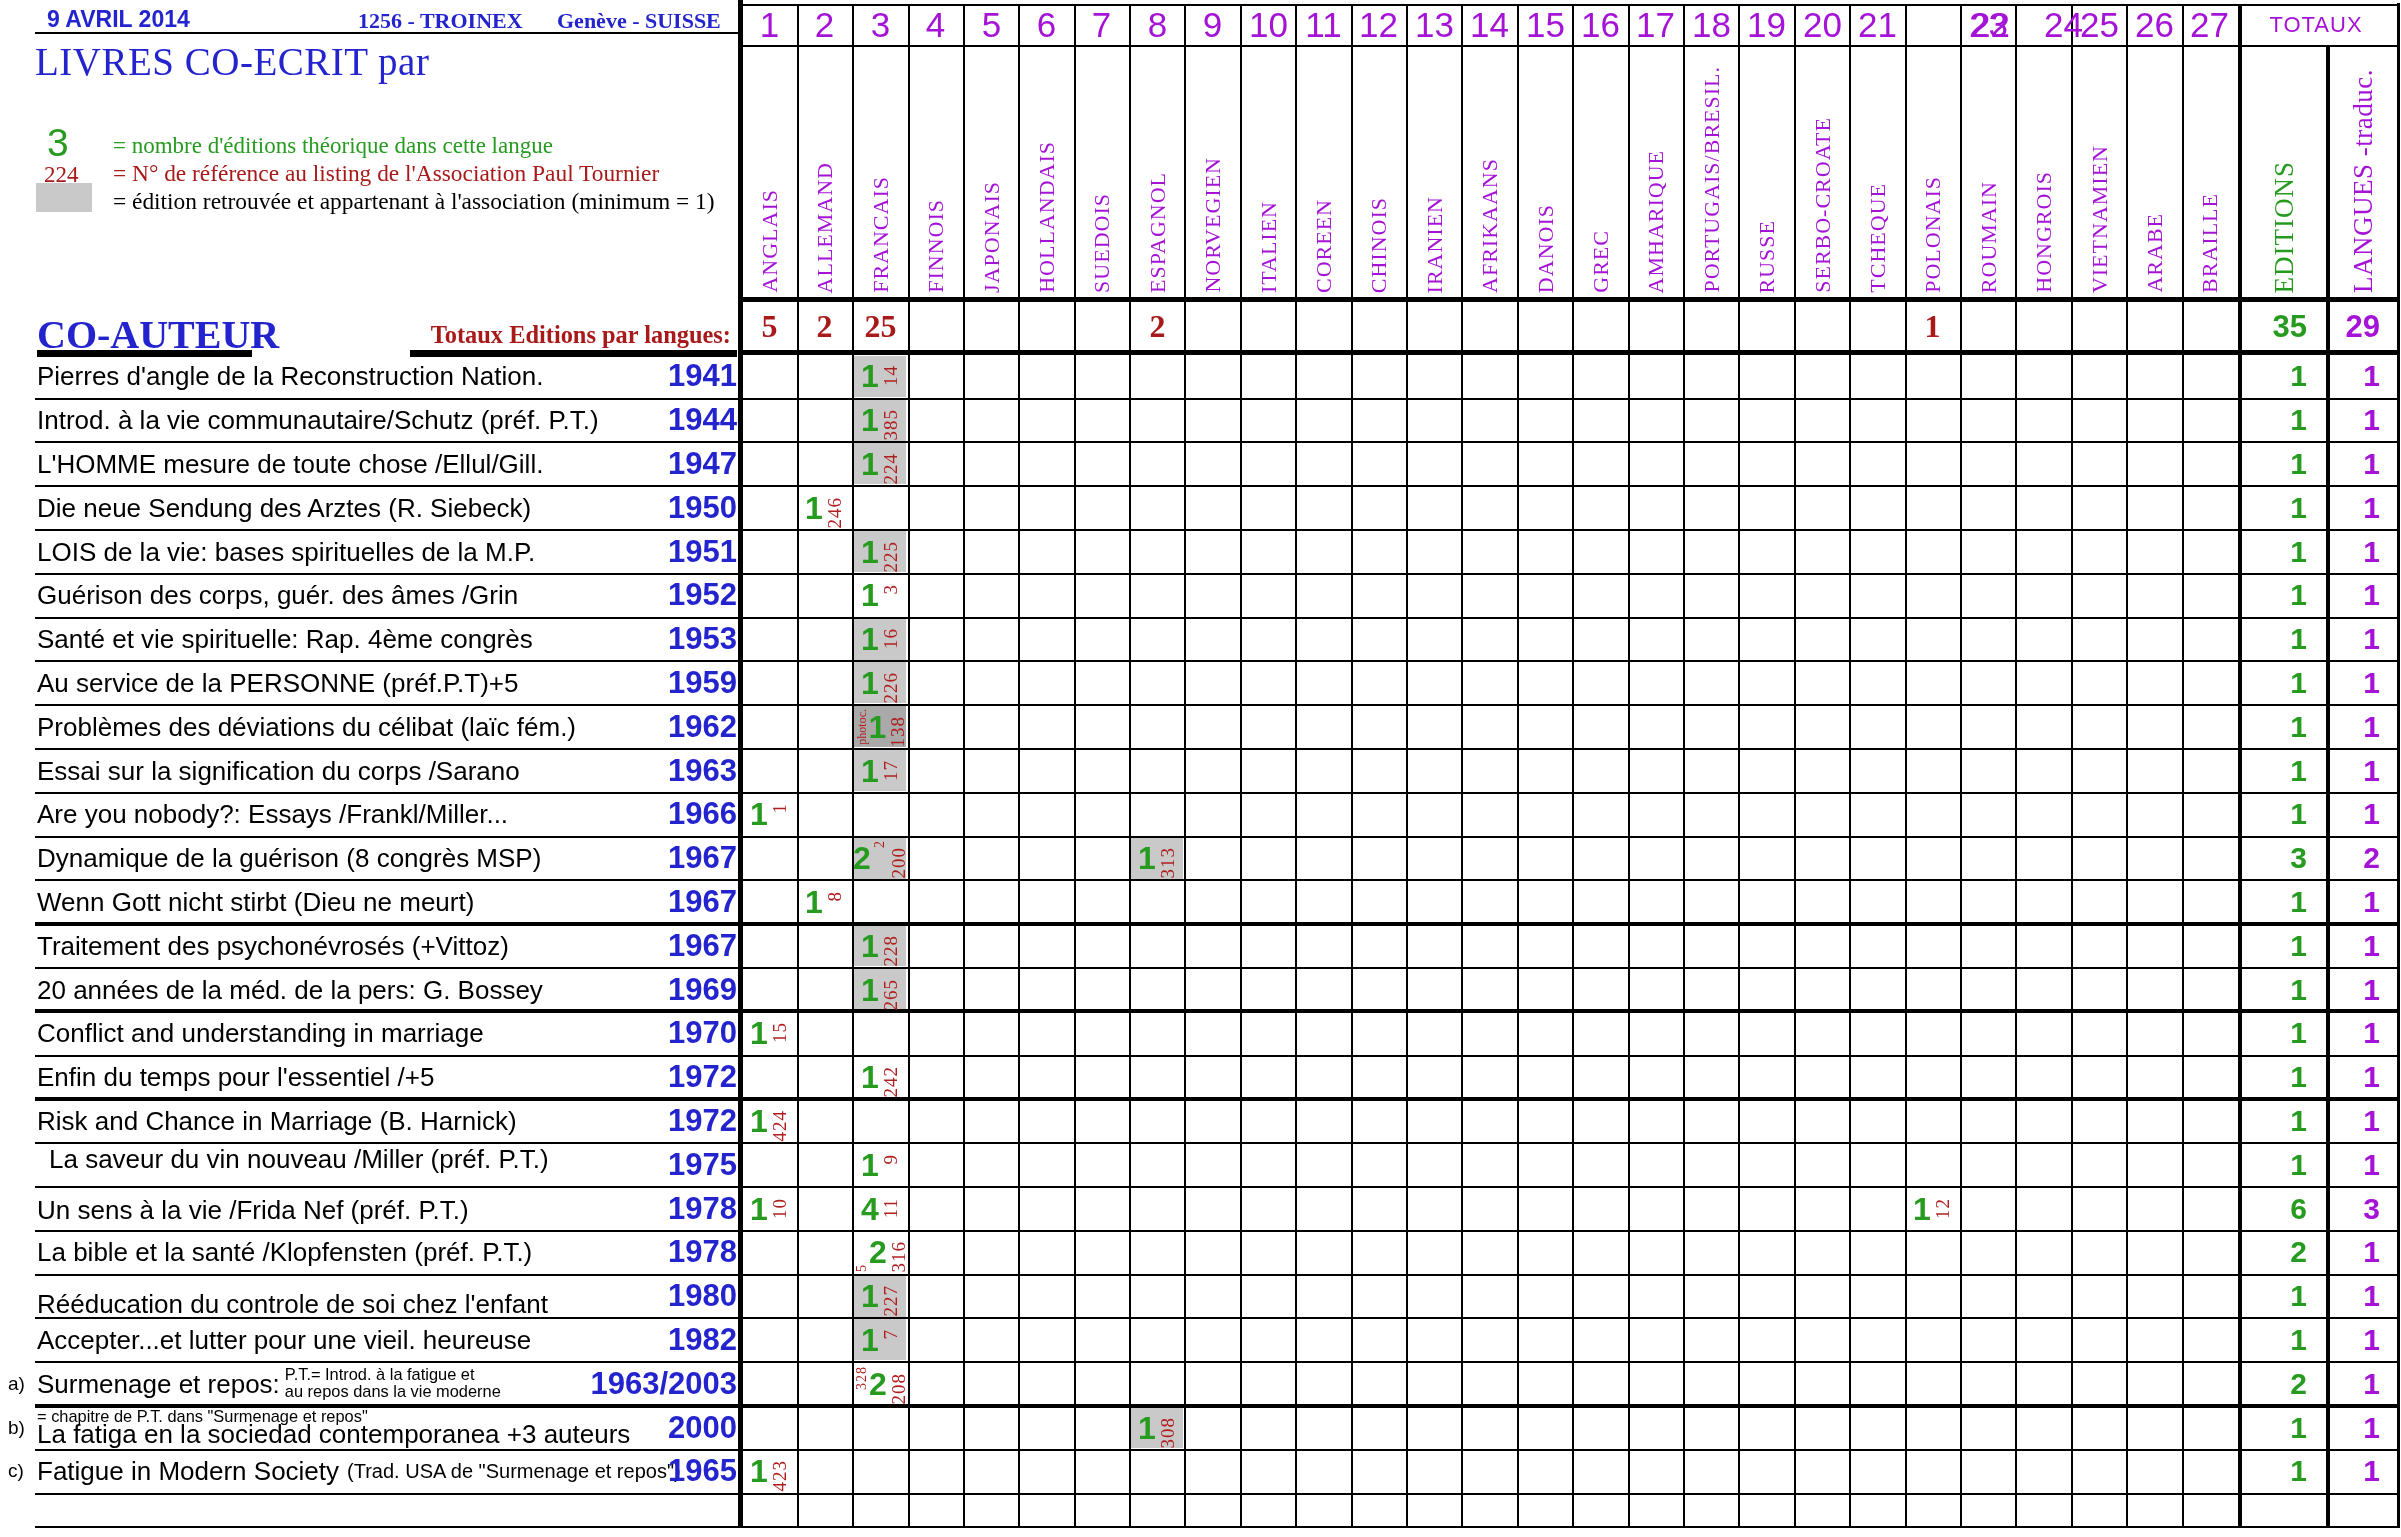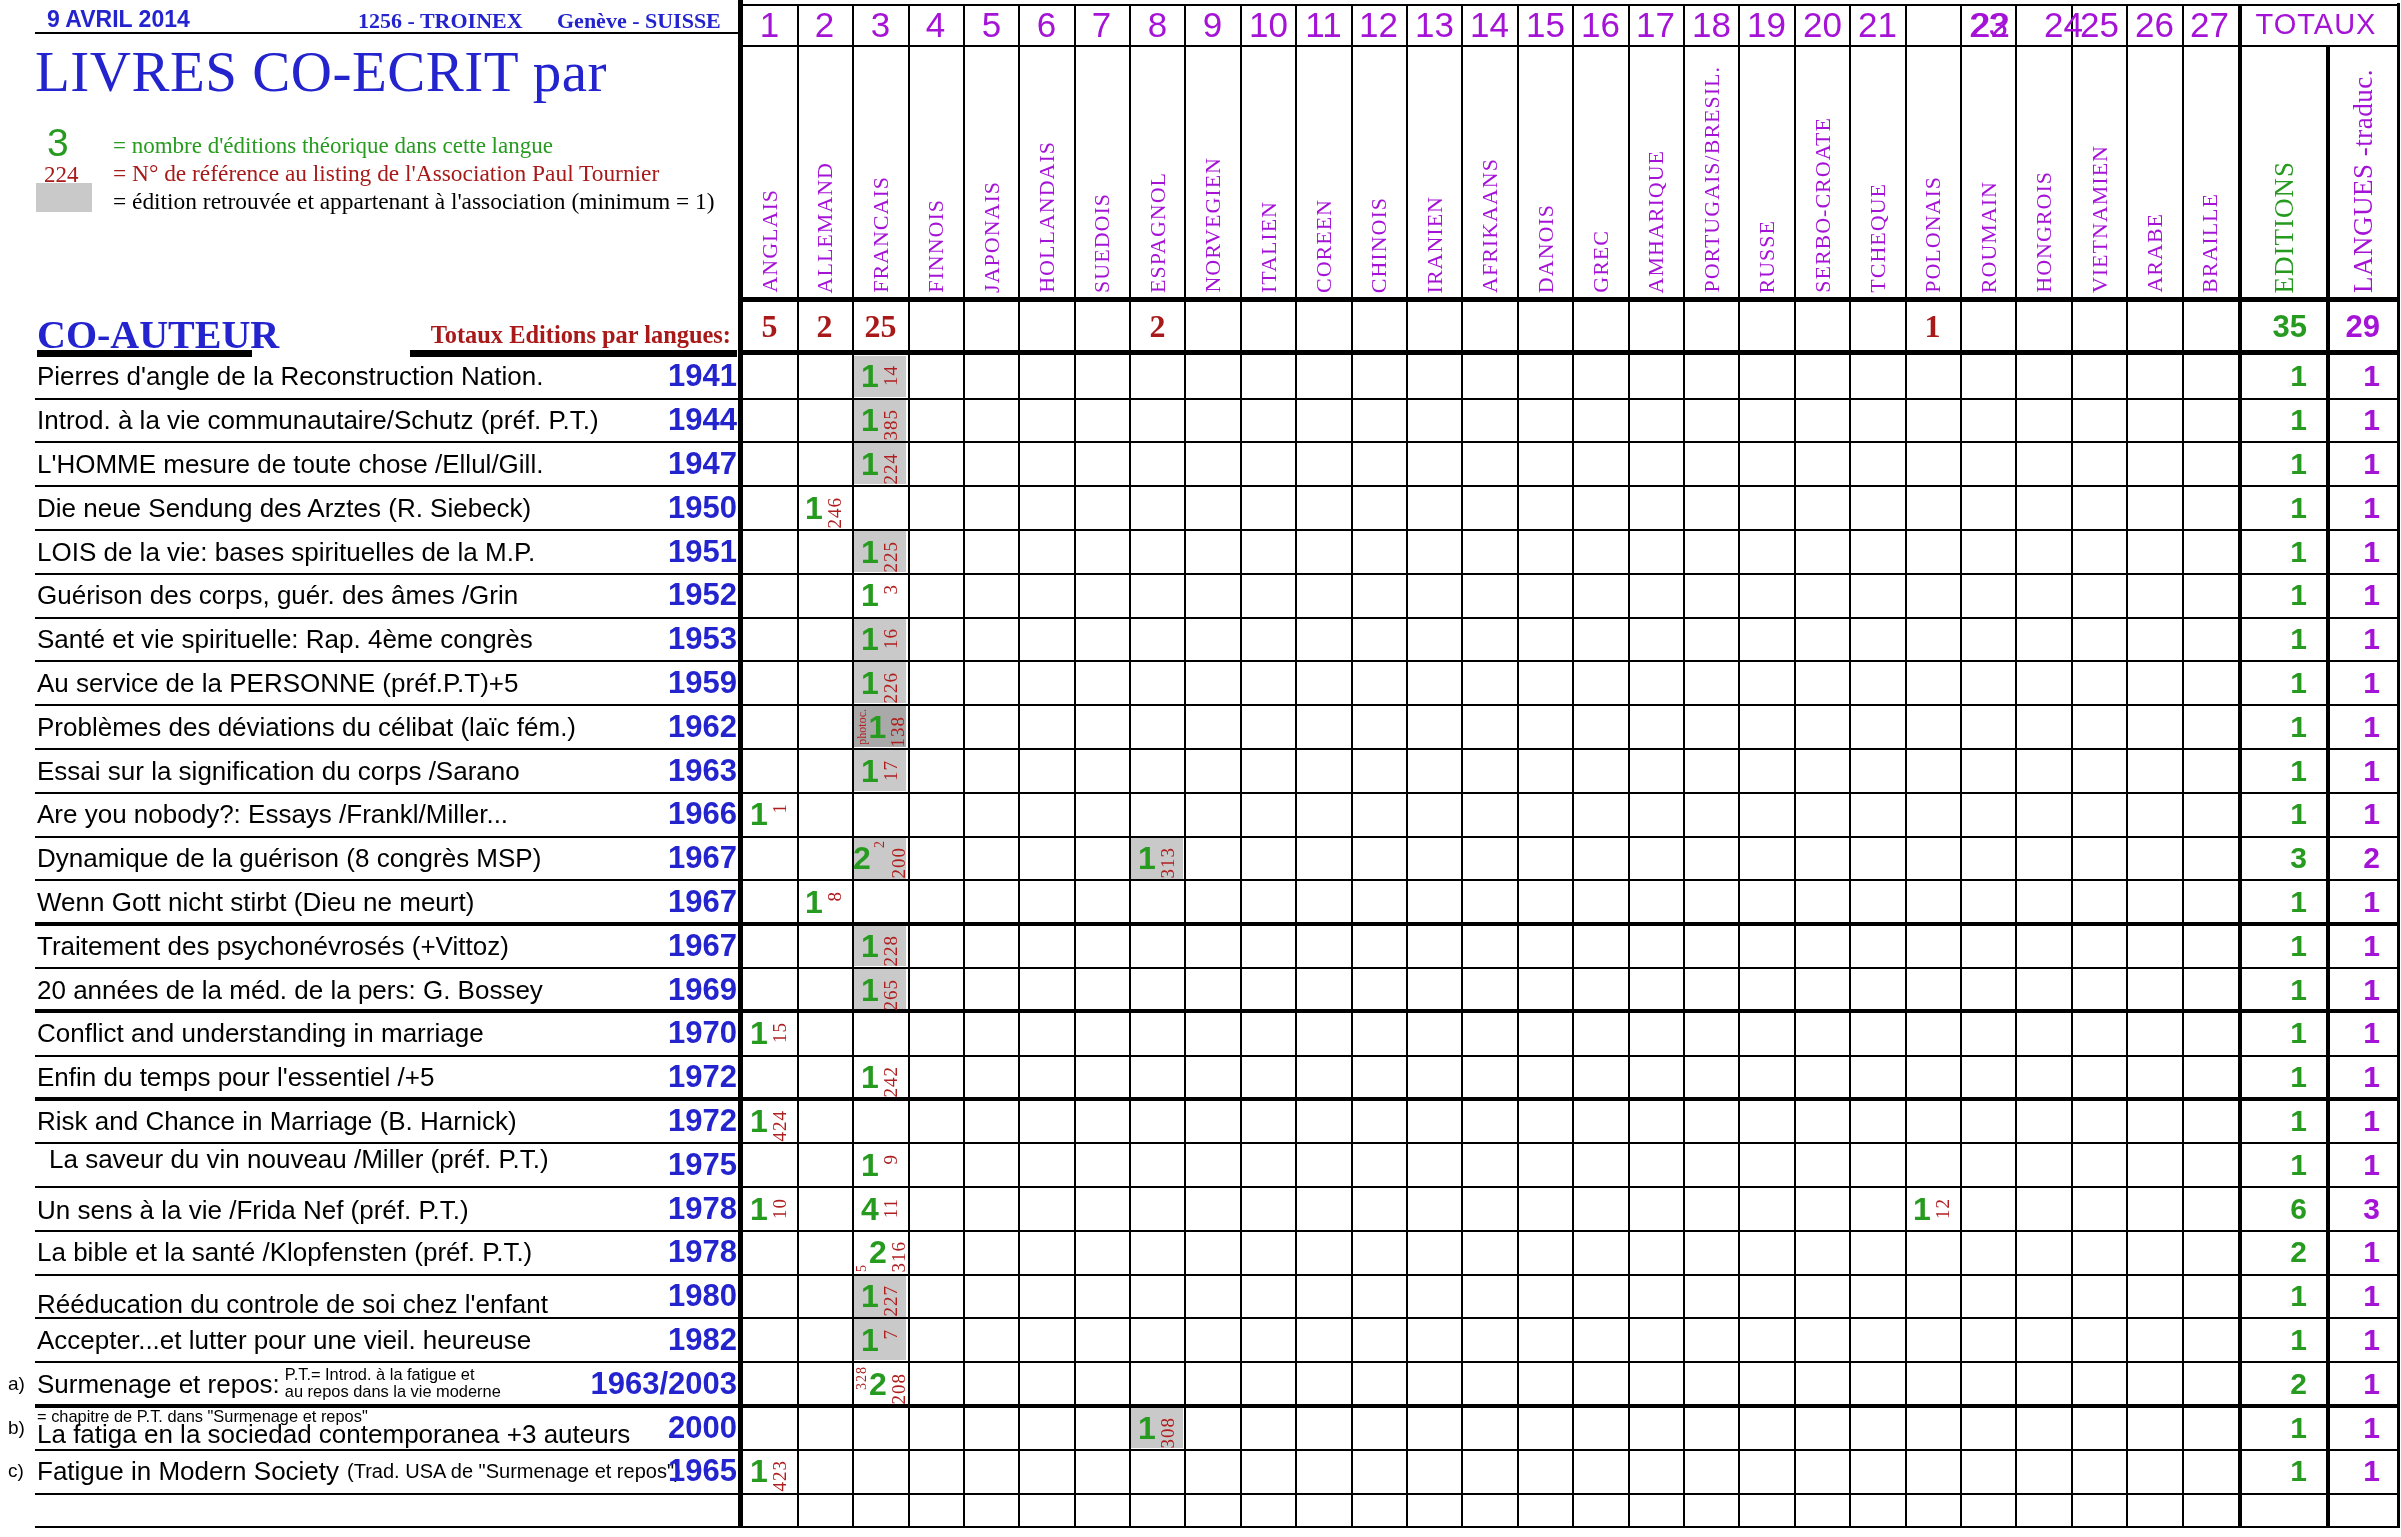--- a/index.html
+++ b/index.html
@@ -6,33 +6,33 @@
   #sheet { position:relative; width:2401px; height:1537px; background:#fff;
            font-family:"Liberation Sans", sans-serif; overflow:hidden; }
   .abs  { position:absolute; }
   .line { position:absolute; background:#000; }
   .serif{ font-family:"Liberation Serif", serif; }
 
   
   .hdr-date  { left:47px;  top:6px;  font-size:23px; font-weight:700; color:var(--blue); }
   .hdr-post  { left:358px; top:8px;  font-size:22px; font-weight:600; color:var(--blue); }
   .hdr-place { left:557px;top:8px;  font-size:22px; font-weight:600; color:var(--blue); }
-  .title1 { left:35px; top:39px;  font-size:57px; color:var(--blue); letter-spacing:0.5px; }
+  .title1 { left:35px; top:39px;  font-size:39px; color:var(--blue); letter-spacing:0.5px; }
   .title2 { left:36px; top:91px; font-size:37px;  color:var(--blue); }
   .leg-sym1 { left:47px;  top:121px; font-size:39px; color:var(--green); }
   .leg-txt1 { left:113px; top:133px; font-size:23px; color:var(--green); }
   .leg-sym2 { left:44px;  top:162px; font-size:23px; color:var(--dred); }
   .leg-txt2 { left:113px; top:160px; font-size:23.4px; color:var(--dred); }
   .swatch   { left:36px;  top:183px; width:56px; height:29px; background:#c9c9c9; }
   .leg-txt3 { left:113px; top:188px; font-size:23.4px; color:#000; }
   .coauteur { left:37px;  top:311px; font-size:40px; font-weight:700; color:var(--blue); }
   .tot-label{ left:383px; top:321px; width:348px; text-align:right; font-size:24.4px; font-weight:600; color:var(--dred); }
 
   .totaux-hdr { left:2242px; top:4px; width:148px; height:41px; display:flex; align-items:center; justify-content:center;
-                font-size:29px; letter-spacing:1px; color:var(--purple); }
+                font-size:22px; letter-spacing:1px; color:var(--purple); }
 
   .vwrap { position:absolute; display:flex; align-items:flex-end; justify-content:center; }
   .vtext { writing-mode:vertical-rl; transform:rotate(180deg); line-height:1; white-space:nowrap; }
   .lang-label { font-family:"Liberation Serif",serif; font-size:22px; letter-spacing:1px; color:var(--purple); }
   .ed-label   { font-family:"Liberation Serif",serif; font-size:27px; letter-spacing:1px; color:var(--green); }
   .la-label   { font-family:"Liberation Serif",serif; font-size:27px; letter-spacing:0.5px; color:var(--purple); }
 
   .colnum { position:absolute; top:4px; height:41px; display:flex; align-items:center; justify-content:center;
             font-size:35px; color:var(--purple); }
 

